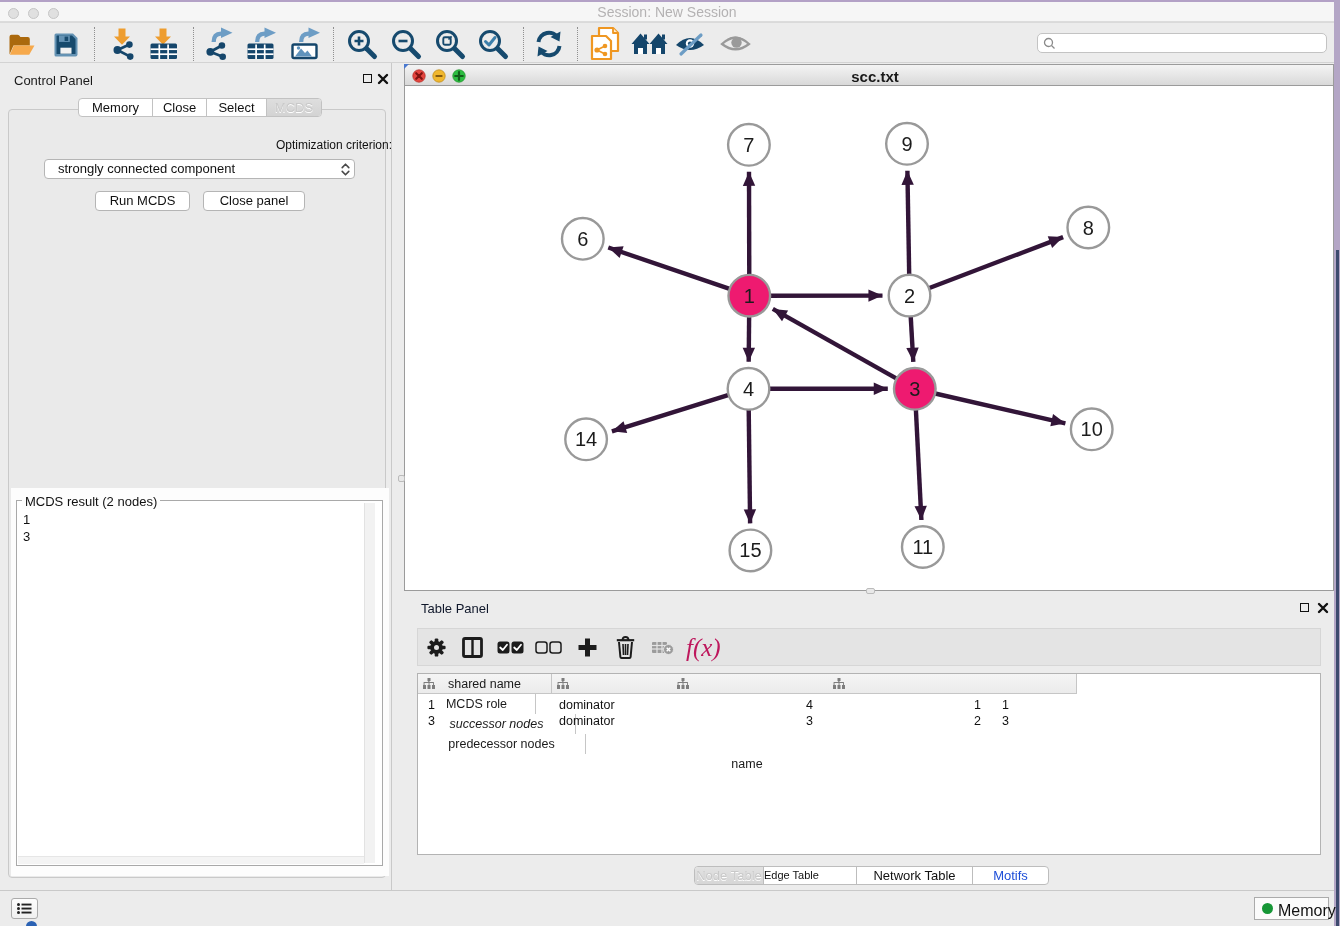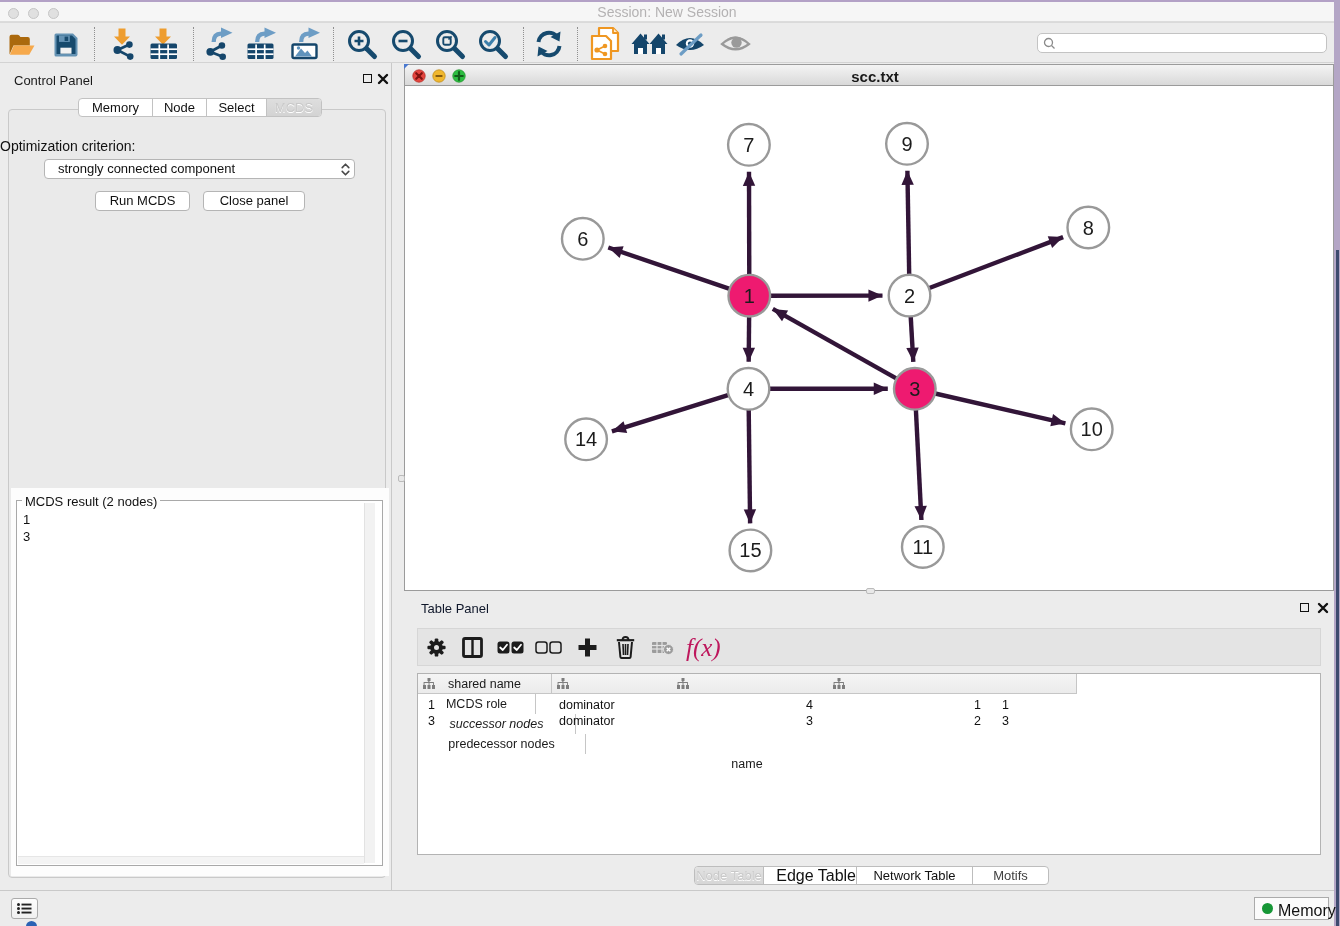--- a/index.html
+++ b/index.html
@@ -185,26 +185,26 @@
 <div class="abs" style="left:14px;top:73px;font-size:13px;color:#1a1a1a;">Control Panel</div>
 <div class="abs" style="left:363px;top:74px;width:9px;height:9px;border:1.5px solid #111;box-sizing:border-box;"></div>
 <svg class="abs" style="left:377px;top:73px;" width="12" height="12" viewBox="0 0 12 12">
     <path d="M2 2 L10 10 M10 2 L2 10" stroke="#111" stroke-width="2.4" stroke-linecap="round"></path>
   </svg>
 
 <div class="abs" style="left:8px;top:109px;width:378px;height:769px;background:#eaeaea;border:1px solid #c9c9c9;border-radius:4px;box-sizing:border-box;"></div>
 
 <div class="abs" style="left:78px;top:98px;width:244px;height:19px;border:1px solid #c2c2c2;border-radius:4px;box-sizing:border-box;background:#fff;overflow:hidden;display:flex;">
   <div style="width:73px;border-right:1px solid #c2c2c2;text-align:center;font-size:13px;line-height:17px;color:#111;">Memory</div>
-  <div style="width:53px;border-right:1px solid #c2c2c2;text-align:center;font-size:13px;line-height:17px;color:#111;">Node</div>
+  <div style="width:53px;border-right:1px solid #c2c2c2;text-align:center;font-size:13px;line-height:17px;color:#111;">Close</div>
   <div style="width:59px;border-right:1px solid #c2c2c2;text-align:center;font-size:13px;line-height:17px;color:#111;">Select</div>
   <div style="flex:1;background:linear-gradient(#dedede,#d3d3d3);text-align:center;font-size:13px;line-height:17px;color:#c9c9c9;text-shadow:0 1px 0 #fff;">MCDS</div>
 </div>
 
-<div class="abs" style="left:0;top:138px;width:392px;text-align:left;font-size:14px;color:#111;">Optimization criterion:</div>
+<div class="abs" style="left:0;top:138px;width:392px;text-align:right;font-size:12px;color:#111;">Optimization criterion:</div>
 
 <div class="abs" style="left:44px;top:159px;width:311px;height:20px;background:#fff;border:1px solid #b5b5b5;border-radius:4px;box-sizing:border-box;font-size:13px;line-height:18px;color:#111;padding-left:13px;">strongly connected component</div>
 <svg class="abs" style="left:340px;top:163px;" width="11" height="13" viewBox="0 0 11 13">
     <path d="M2.2 4.6 L5.5 1.2 L8.8 4.6" fill="none" stroke="#4a4a4a" stroke-width="1.6" stroke-linecap="round" stroke-linejoin="round"></path>
     <path d="M2.2 8.4 L5.5 11.8 L8.8 8.4" fill="none" stroke="#4a4a4a" stroke-width="1.6" stroke-linecap="round" stroke-linejoin="round"></path>
   </svg>
 
 <div class="abs" style="left:95px;top:191px;width:95px;height:20px;background:#fff;border:1px solid #b5b5b5;border-radius:4px;box-sizing:border-box;text-align:center;font-size:13px;line-height:18px;color:#111;">Run MCDS</div>
 <div class="abs" style="left:203px;top:191px;width:102px;height:20px;background:#fff;border:1px solid #b5b5b5;border-radius:4px;box-sizing:border-box;text-align:center;font-size:13px;line-height:18px;color:#111;">Close panel</div>
 
@@ -414,23 +414,23 @@
     <div style="width:133px;padding-left:10px;box-sizing:border-box;">3</div>
     <div style="width:117px;padding-left:8px;box-sizing:border-box;">dominator</div>
     <div style="width:157px;padding-right:12px;box-sizing:border-box;text-align:right;">3</div>
     <div style="width:167px;padding-right:11px;box-sizing:border-box;text-align:right;">2</div>
     <div style="flex:1;padding-left:10px;box-sizing:border-box;">3</div>
   </div>
 </div>
 
 <div class="abs" style="left:694px;top:866px;width:355px;height:19px;border:1px solid #bdbdbd;border-radius:4px;box-sizing:border-box;background:#fff;overflow:hidden;display:flex;">
   <div style="width:68px;background:linear-gradient(#e2e2e2,#d6d6d6);text-align:center;font-size:13px;line-height:17px;color:#c9c9c9;text-shadow:0 1px 0 #fff;">Node Table</div>
-  <div style="width:92px;border-left:1px solid #bdbdbd;text-align:right;font-size:16px;line-height:17px;color:#111;">Edge Table</div>
+  <div style="width:92px;border-left:1px solid #bdbdbd;text-align:left;font-size:11px;line-height:17px;color:#111;">Edge Table</div>
   <div style="width:115px;border-left:1px solid #bdbdbd;text-align:center;font-size:13px;line-height:17px;color:#111;">Network Table</div>
-  <div style="flex:1;border-left:1px solid #bdbdbd;text-align:center;font-size:13px;line-height:17px;color:#404040;">Motifs</div>
+  <div style="flex:1;border-left:1px solid #bdbdbd;text-align:center;font-size:13px;line-height:17px;color:#1d4ed8;">Motifs</div>
 </div>
 
 <div class="abs" style="left:0;top:890px;width:1334px;height:36px;background:#ececec;border-top:1px solid #c9c9c9;box-sizing:border-box;"></div>
 <div class="abs" style="left:11px;top:898px;width:27px;height:21px;background:linear-gradient(#fdfdfd,#f0f0f0);border:1px solid #ababab;border-radius:3px;box-sizing:border-box;"></div>
 <svg class="abs" style="left:17px;top:903px;" width="15" height="11" viewBox="0 0 15 11">
     <g fill="#222">
       <circle cx="1.5" cy="1.5" r="1.5"></circle>
       <circle cx="1.5" cy="5.5" r="1.5"></circle>
       <circle cx="1.5" cy="9.5" r="1.5"></circle>
       <rect x="4.5" y="0.6" width="10" height="1.9"></rect>

